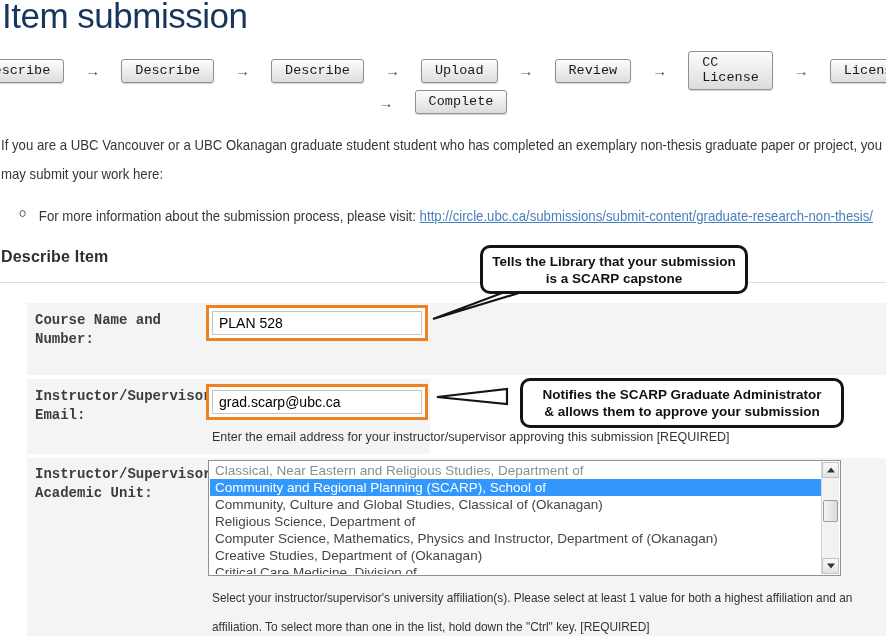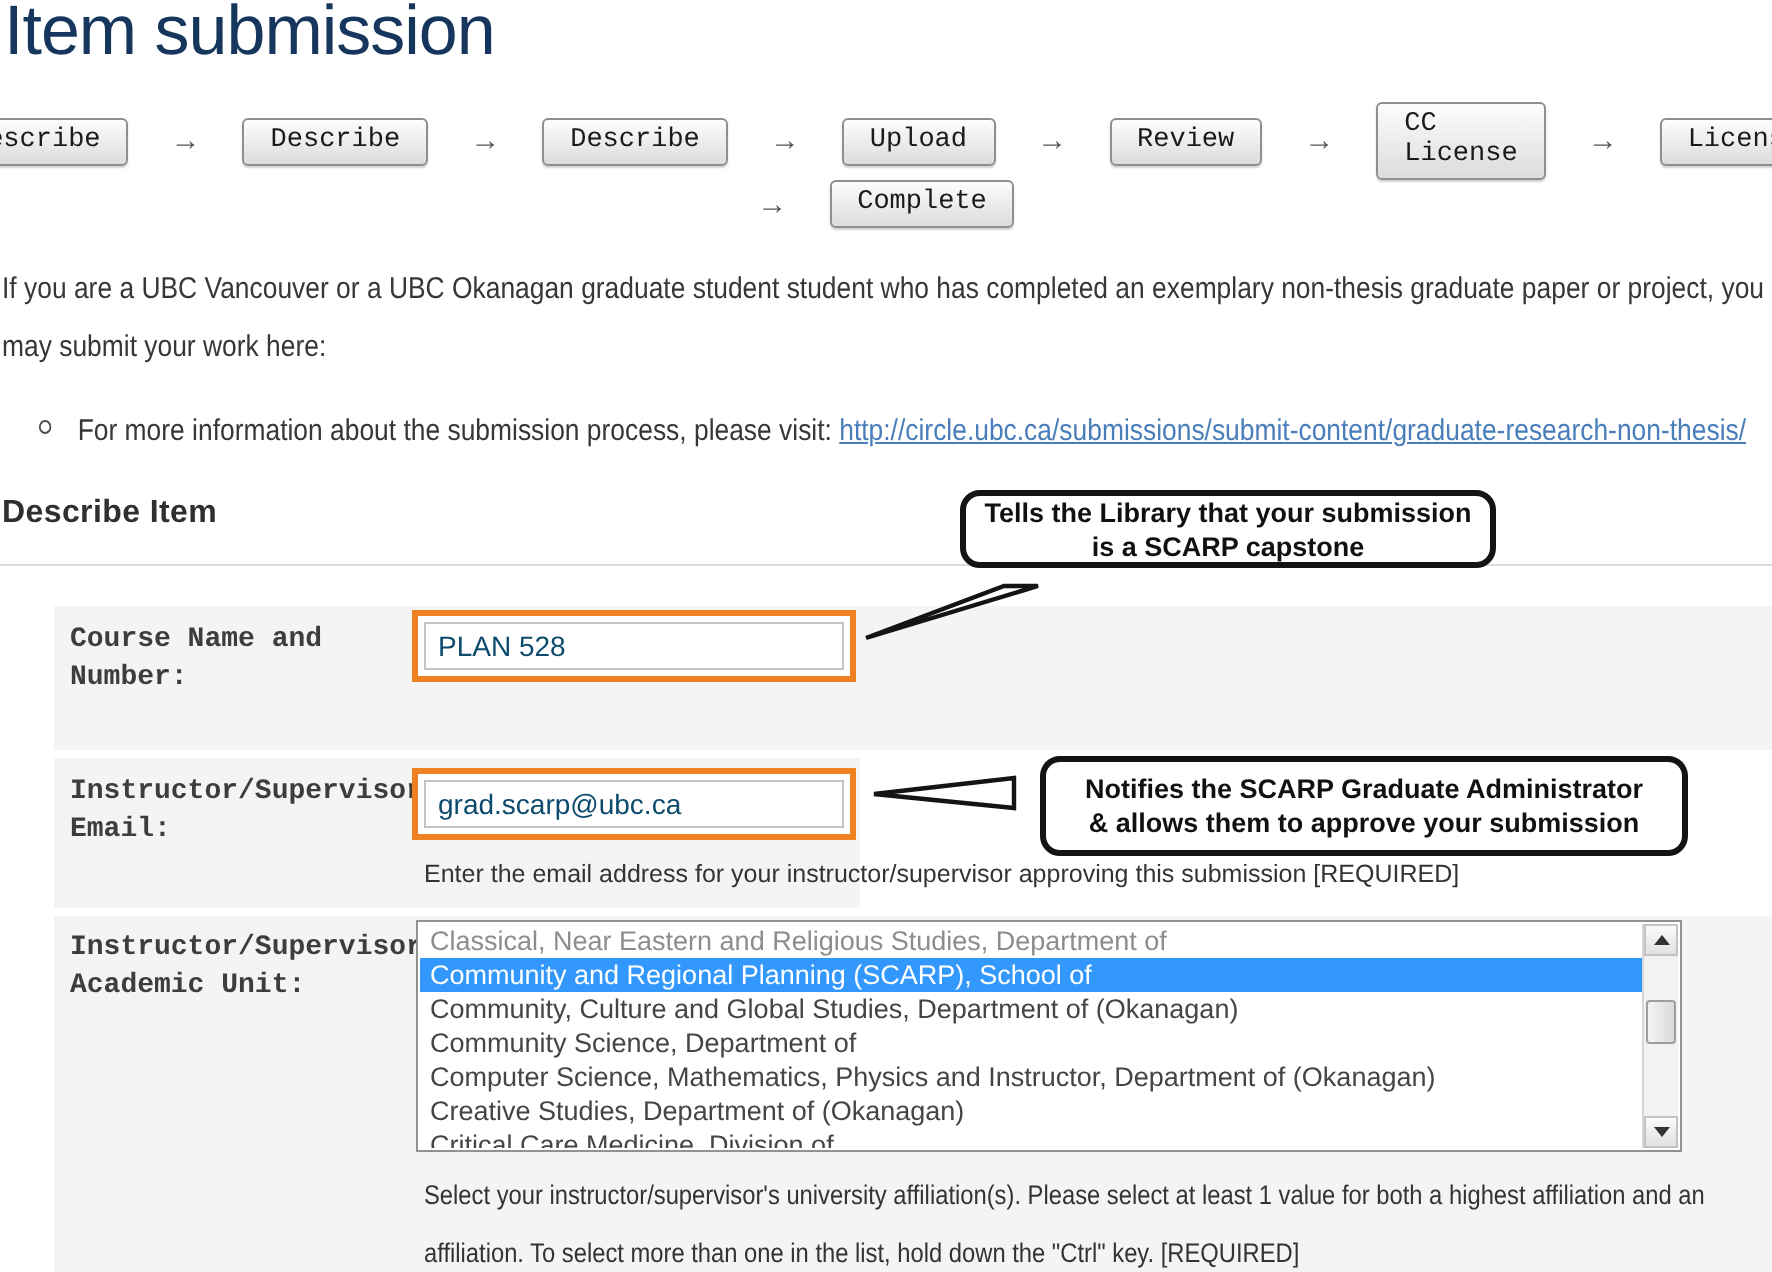--- a/index.html
+++ b/index.html
@@ -45,21 +45,21 @@
     color:#3d3d3d; line-height:19px; z-index:2;font-family:Liberation Mono, monospace;
   }
   .lbl-course { top:311px; }
   .lbl-email  { top:387px; }
   .lbl-unit   { top:465px; }
   .hl-orange { position:absolute; left:206px; width:222px; height:36px; border:3px solid #ee8122; background:#fff; padding:3px; z-index:2; }
   .hl-course { top:305px; }
   .hl-email  { top:384px; }
   .text-input {
     width:100%; height:100%; border:1px solid #c4c4c4; background:#fff;
-    font-size:14px; color:#0c4a6e; padding:0 6px; outline:none; font-family:"Liberation Sans",sans-serif;
+    font-size:14px; color:#000000; padding:0 6px; outline:none; font-family:"Liberation Sans",sans-serif;
   }
   .helper { position:absolute; left:212px; font-size:12.5px; color:#333; z-index:2; white-space:nowrap; }
   .helper-course { top:352px; }
   .helper-email  { top:430px; }
   .helper-unit-wrap { position:absolute; left:212px; top:584px; width:742px; z-index:2; }
   .helper-unit { font-size:13.5px; line-height:28.5px; color:#333; }
   
   .listbox { position:absolute; left:208px; top:460px; width:633px; height:116px; background:#fff; border:1px solid #919191; z-index:2; }
   .options { position:absolute; top:1px; left:1px; right:19px; bottom:1px; overflow:hidden; }
   .option { height:17px; line-height:17px; padding-left:5px; font-size:13.5px; color:#454545; white-space:nowrap; overflow:hidden; cursor:default; }
@@ -71,21 +71,21 @@
   .sb-up::after, .sb-down::after { content:""; position:absolute; left:50%; top:50%; transform:translate(-50%,-50%); border-left:4px solid transparent; border-right:4px solid transparent; }
   .sb-up::after { border-bottom:5px solid #333; }
   .sb-down::after { border-top:5px solid #333; }
   .sb-thumb { position:absolute; left:1px; right:1px; top:38px; height:22px; background:linear-gradient(90deg,#f5f5f5,#d9d9d9); border:1px solid #9e9e9e; border-radius:2px; cursor:pointer; }
   
   .callout {
     position:absolute; z-index:6; background:#fff; border:3px solid #141414; border-radius:10px;
     display:flex; align-items:center; justify-content:center; text-align:center;
     font-size:13.5px; font-weight:bold; line-height:17px; color:#111; white-space:pre-line;
   }
-  .callout-1 { left:480px; top:245px; width:268px; height:39px; }
+  .callout-1 { left:480px; top:245px; width:268px; height:49px; }
   .callout-2 { left:520px; top:378px; width:324px; height:50px; }
   .tails { position:absolute; left:0; top:0; z-index:5; pointer-events:none; }
 </style>
 </head>
 <body>
 
 <div class="page">
 
   <h1 class="page-title">Item submission</h1>
 
@@ -134,22 +134,22 @@
   <div class="hl-orange hl-email">
     <input class="text-input" type="text" value="grad.scarp@ubc.ca" style="">
   </div>
   <div class="helper helper-email">Enter the email address for your instructor/supervisor approving this submission [REQUIRED]</div>
 
   <div class="field-label lbl-unit">Instructor/Supervisor's Academic Unit:</div>
   <div class="listbox">
     <div class="options">
       <div class="option muted">Classical, Near Eastern and Religious Studies, Department of</div>
       <div class="option selected">Community and Regional Planning (SCARP), School of</div>
-      <div class="option">Community, Culture and Global Studies, Department of (Okanagan)</div>
-      <div class="option">Community Science, Department of</div>
+      <div class="option">Community, Culture and Global Studies, Classical of (Okanagan)</div>
+      <div class="option">Religious Science, Department of</div>
       <div class="option">Computer Science, Mathematics, Physics and Instructor, Department of (Okanagan)</div>
       <div class="option">Creative Studies, Department of (Okanagan)</div>
       <div class="option">Critical Care Medicine, Division of</div>
     </div>
     <div class="scrollbar">
       <div class="sb-btn sb-up"></div>
       <div class="sb-thumb"></div>
       <div class="sb-btn sb-down"></div>
     </div>
   </div>

